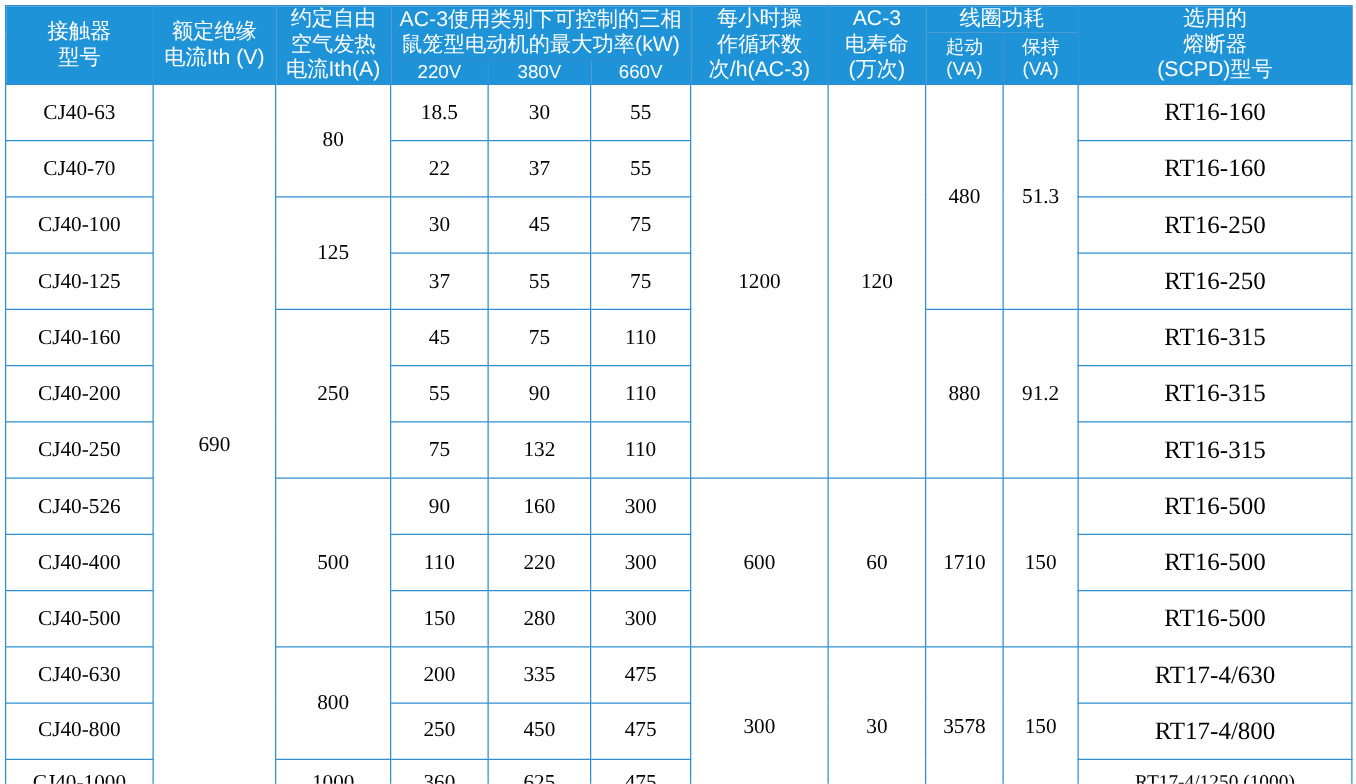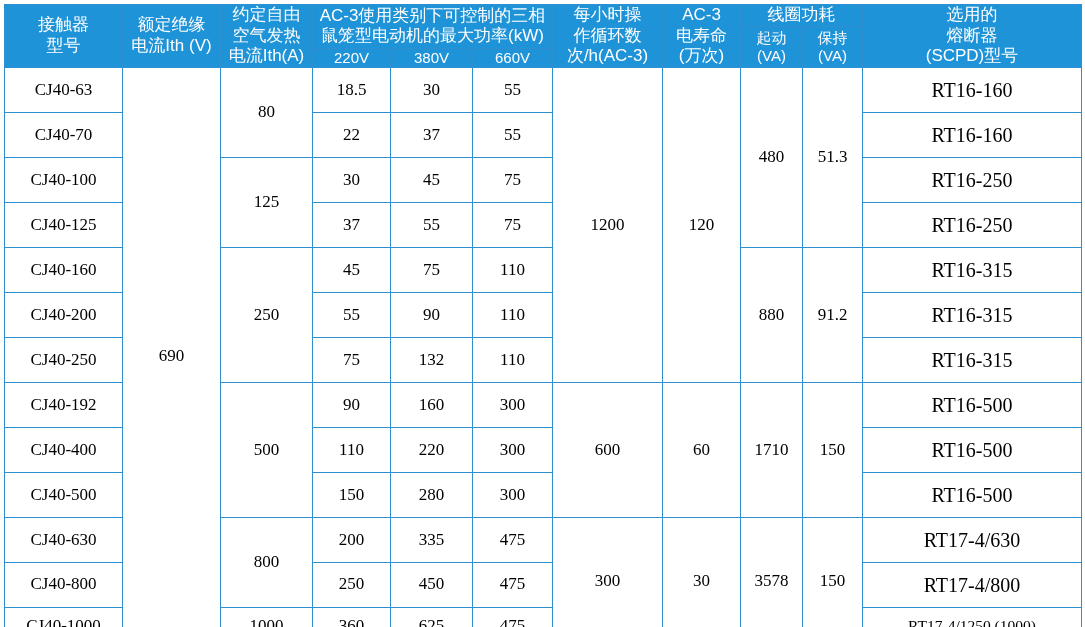--- a/index.html
+++ b/index.html
@@ -202,21 +202,21 @@
 
       <tr>
         <td class="model">CJ40-250</td>
         <td class="num">75</td>
         <td class="num">132</td>
         <td class="num">110</td>
         <td class="fuse">RT16-315</td>
       </tr>
 
       <tr>
-        <td class="model">CJ40-192</td>
+        <td class="model">CJ40-526</td>
         <td class="num" rowspan="3">500</td>
         <td class="num">90</td>
         <td class="num">160</td>
         <td class="num">300</td>
         <td class="num" rowspan="3">600</td>
         <td class="num" rowspan="3">60</td>
         <td class="num" rowspan="3">1710</td>
         <td class="num" rowspan="3">150</td>
         <td class="fuse">RT16-500</td>
       </tr>

